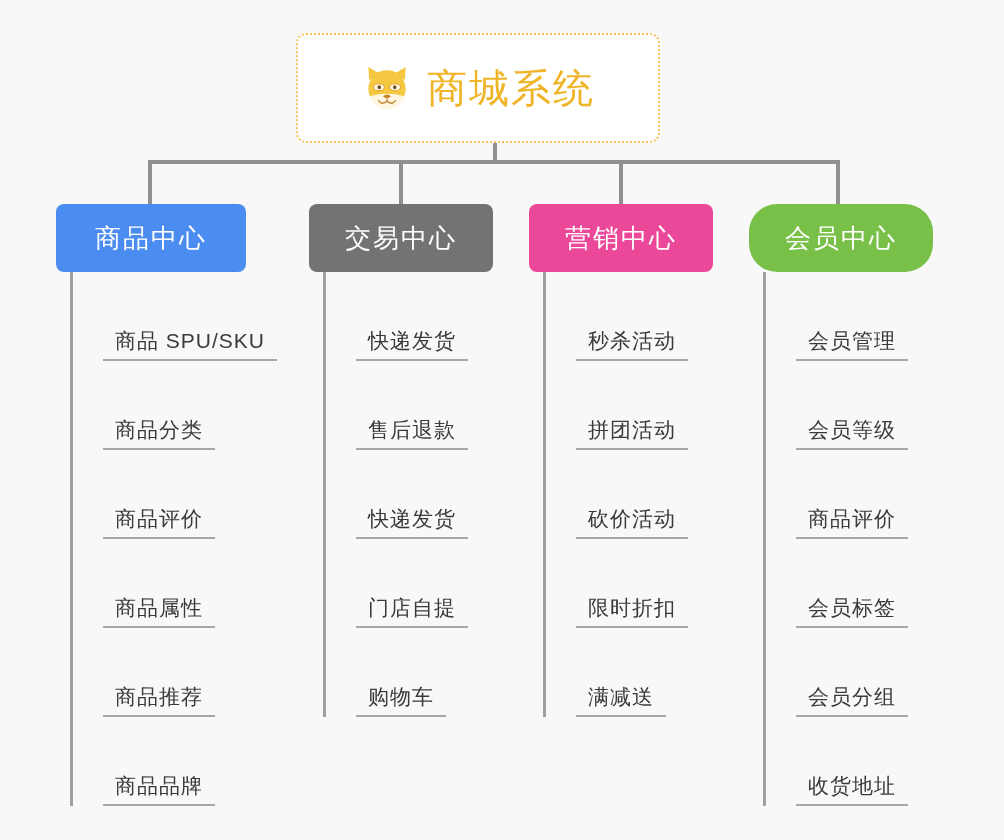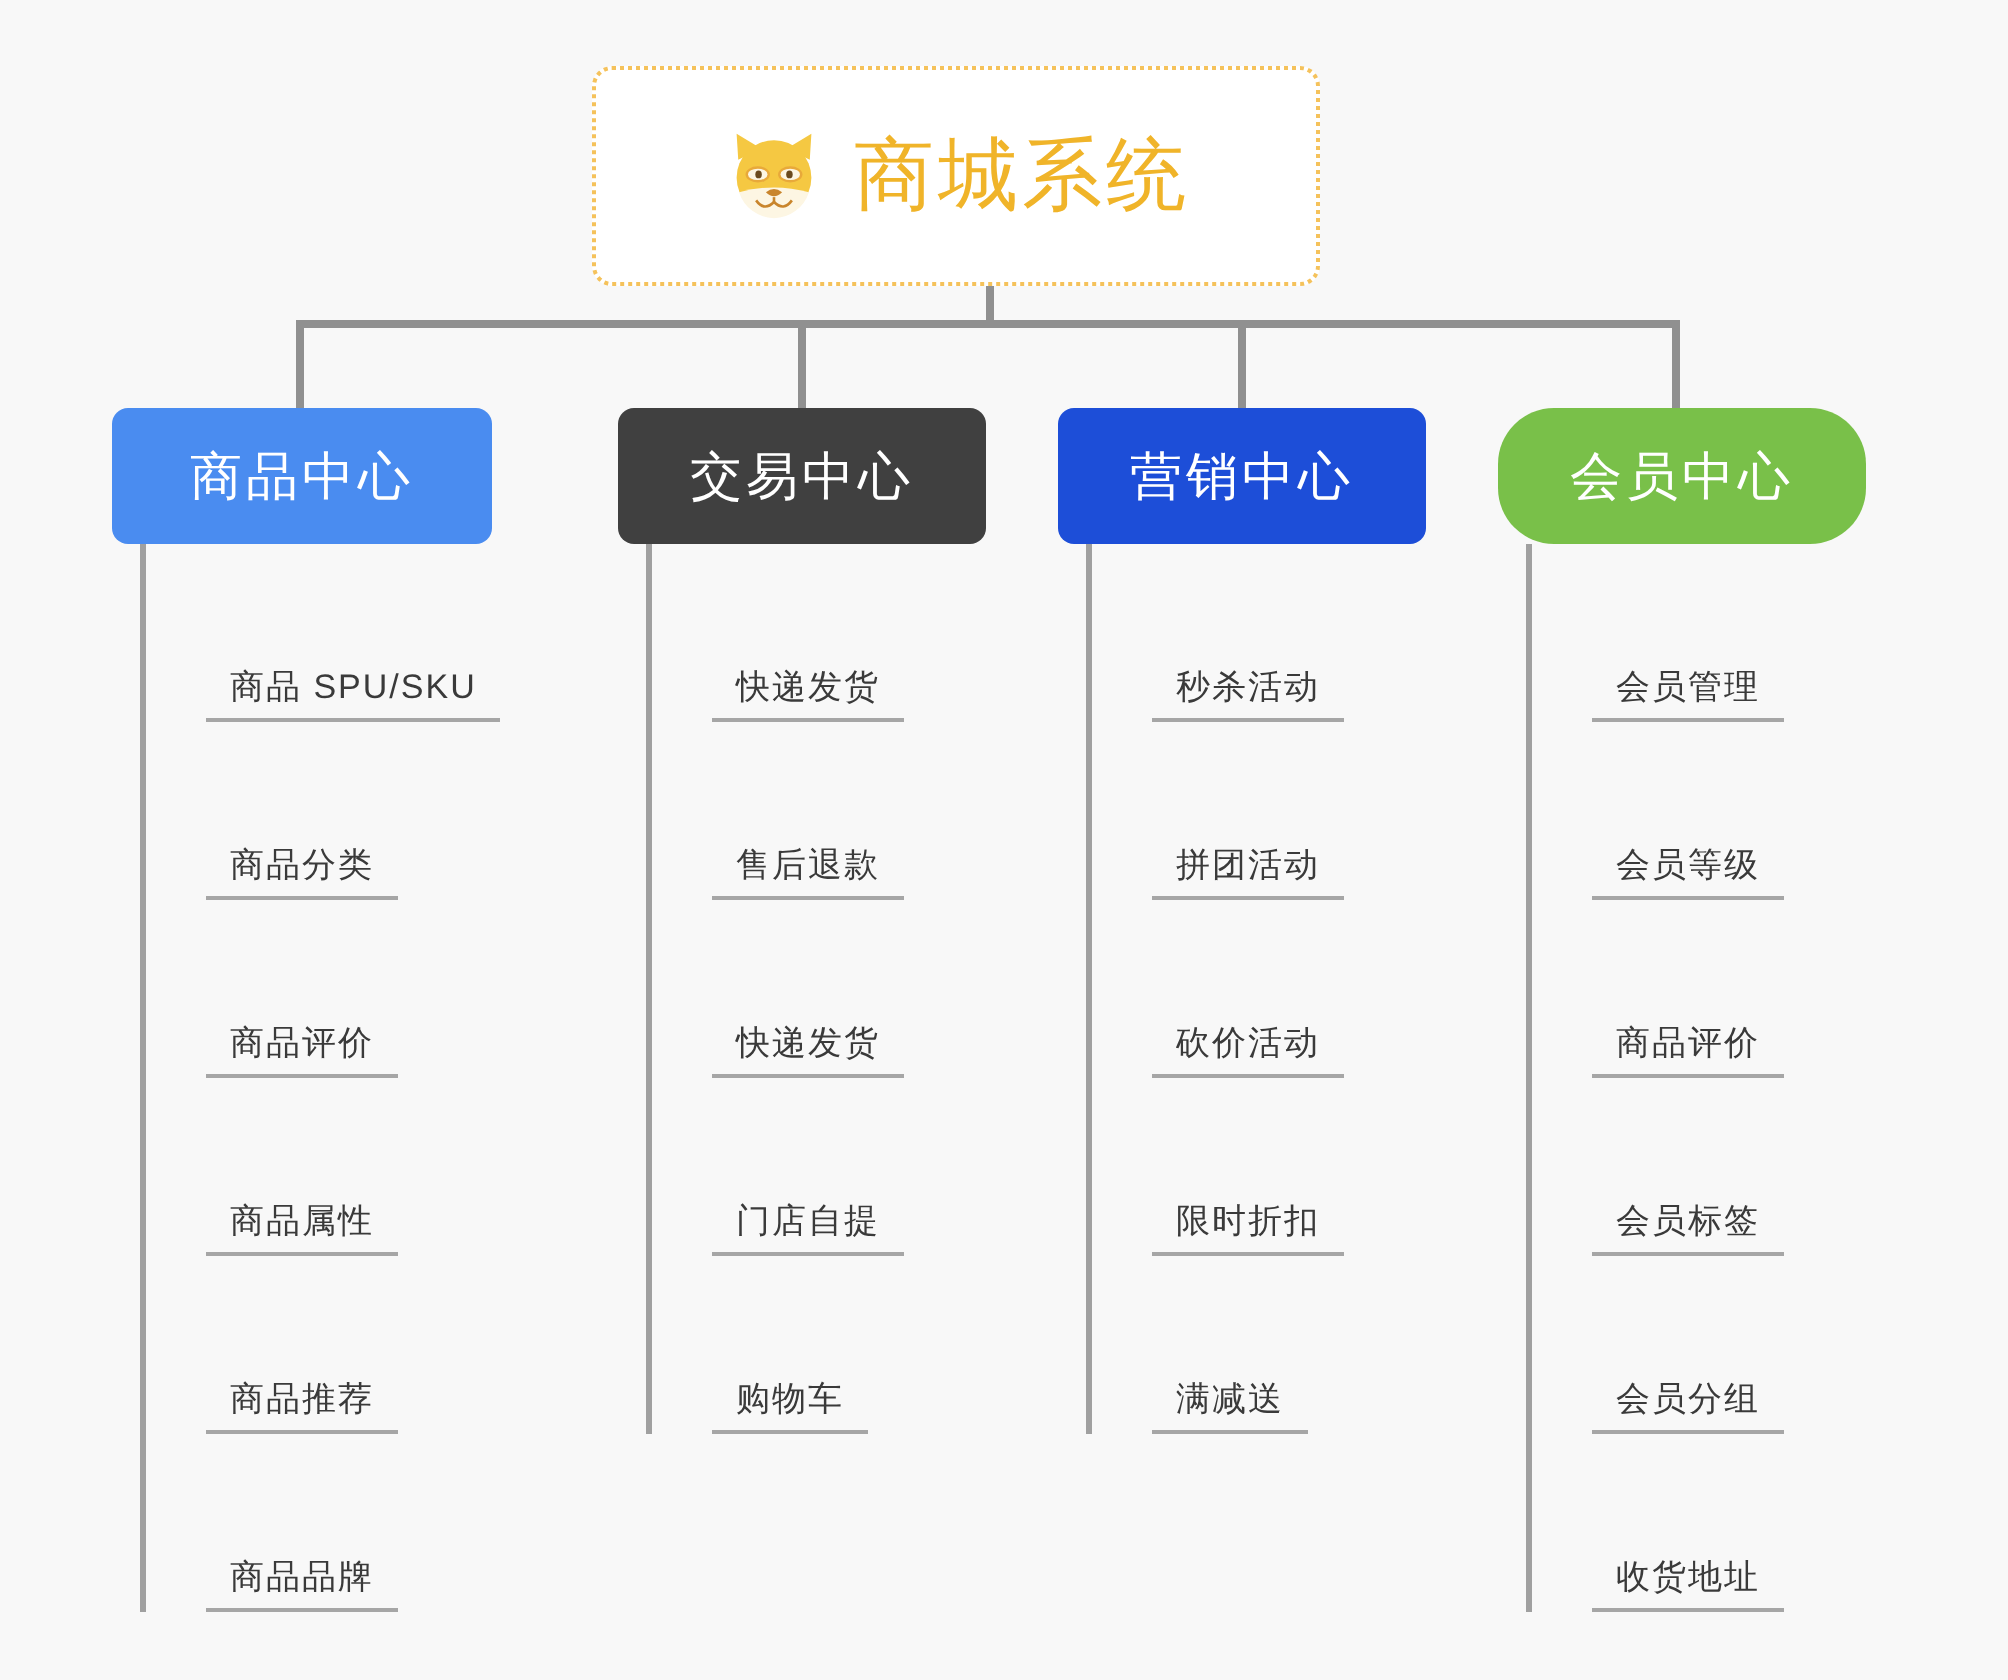--- a/index.html
+++ b/index.html
@@ -91,21 +91,21 @@
   .leaf {
     position: relative;
     height: 89px;
     display: flex;
     align-items: flex-end;
   }
   .leaf-inner {
     margin-left: 30px;
     padding: 0 12px 5px 12px;
     border-bottom: 2px solid #a6a6a6;
-    font-size: 17px;
+    font-size: 21px;
     color: #3a3a3a;
     letter-spacing: 1px;
     white-space: nowrap;
     line-height: 1.25;
   }
 
   
   #col-0 { left: 56px;  width: 190px; }
   #col-1 { left: 309px; width: 184px; }
   #col-2 { left: 529px; width: 184px; }
@@ -181,42 +181,42 @@
       <div class="leaf">
           <span class="leaf-inner">商品推荐</span>
         </div>
       <div class="leaf">
           <span class="leaf-inner">商品品牌</span>
         </div>
     </div>
   </div>
 
   <div class="column" id="col-1">
-    <div class="col-head" style="background: #404040;">交易中心</div>
+    <div class="col-head" style="background: #737373;">交易中心</div>
     <div class="col-body">
       <div class="leaf">
           <span class="leaf-inner">快递发货</span>
         </div>
       <div class="leaf">
           <span class="leaf-inner">售后退款</span>
         </div>
       <div class="leaf">
           <span class="leaf-inner">快递发货</span>
         </div>
       <div class="leaf">
           <span class="leaf-inner">门店自提</span>
         </div>
       <div class="leaf">
           <span class="leaf-inner">购物车</span>
         </div>
     </div>
   </div>
 
   <div class="column" id="col-2">
-    <div class="col-head" style="background: #1d4ed8;">营销中心</div>
+    <div class="col-head" style="background: #ec4899;">营销中心</div>
     <div class="col-body">
       <div class="leaf">
           <span class="leaf-inner">秒杀活动</span>
         </div>
       <div class="leaf">
           <span class="leaf-inner">拼团活动</span>
         </div>
       <div class="leaf">
           <span class="leaf-inner">砍价活动</span>
         </div>

